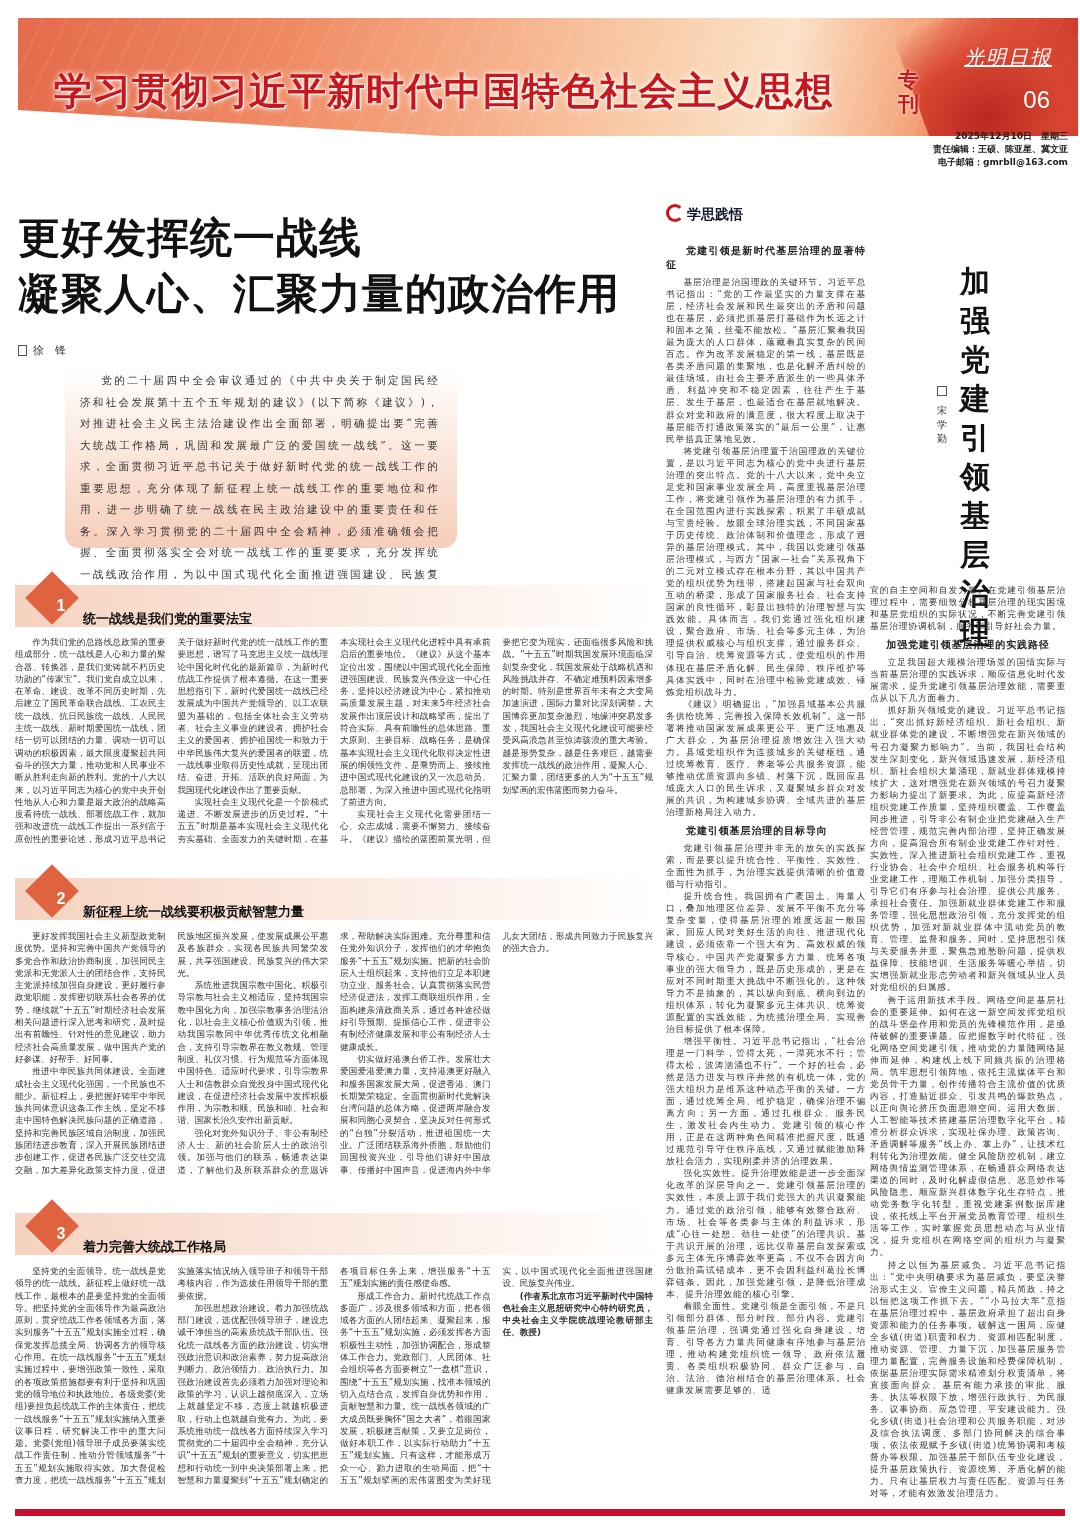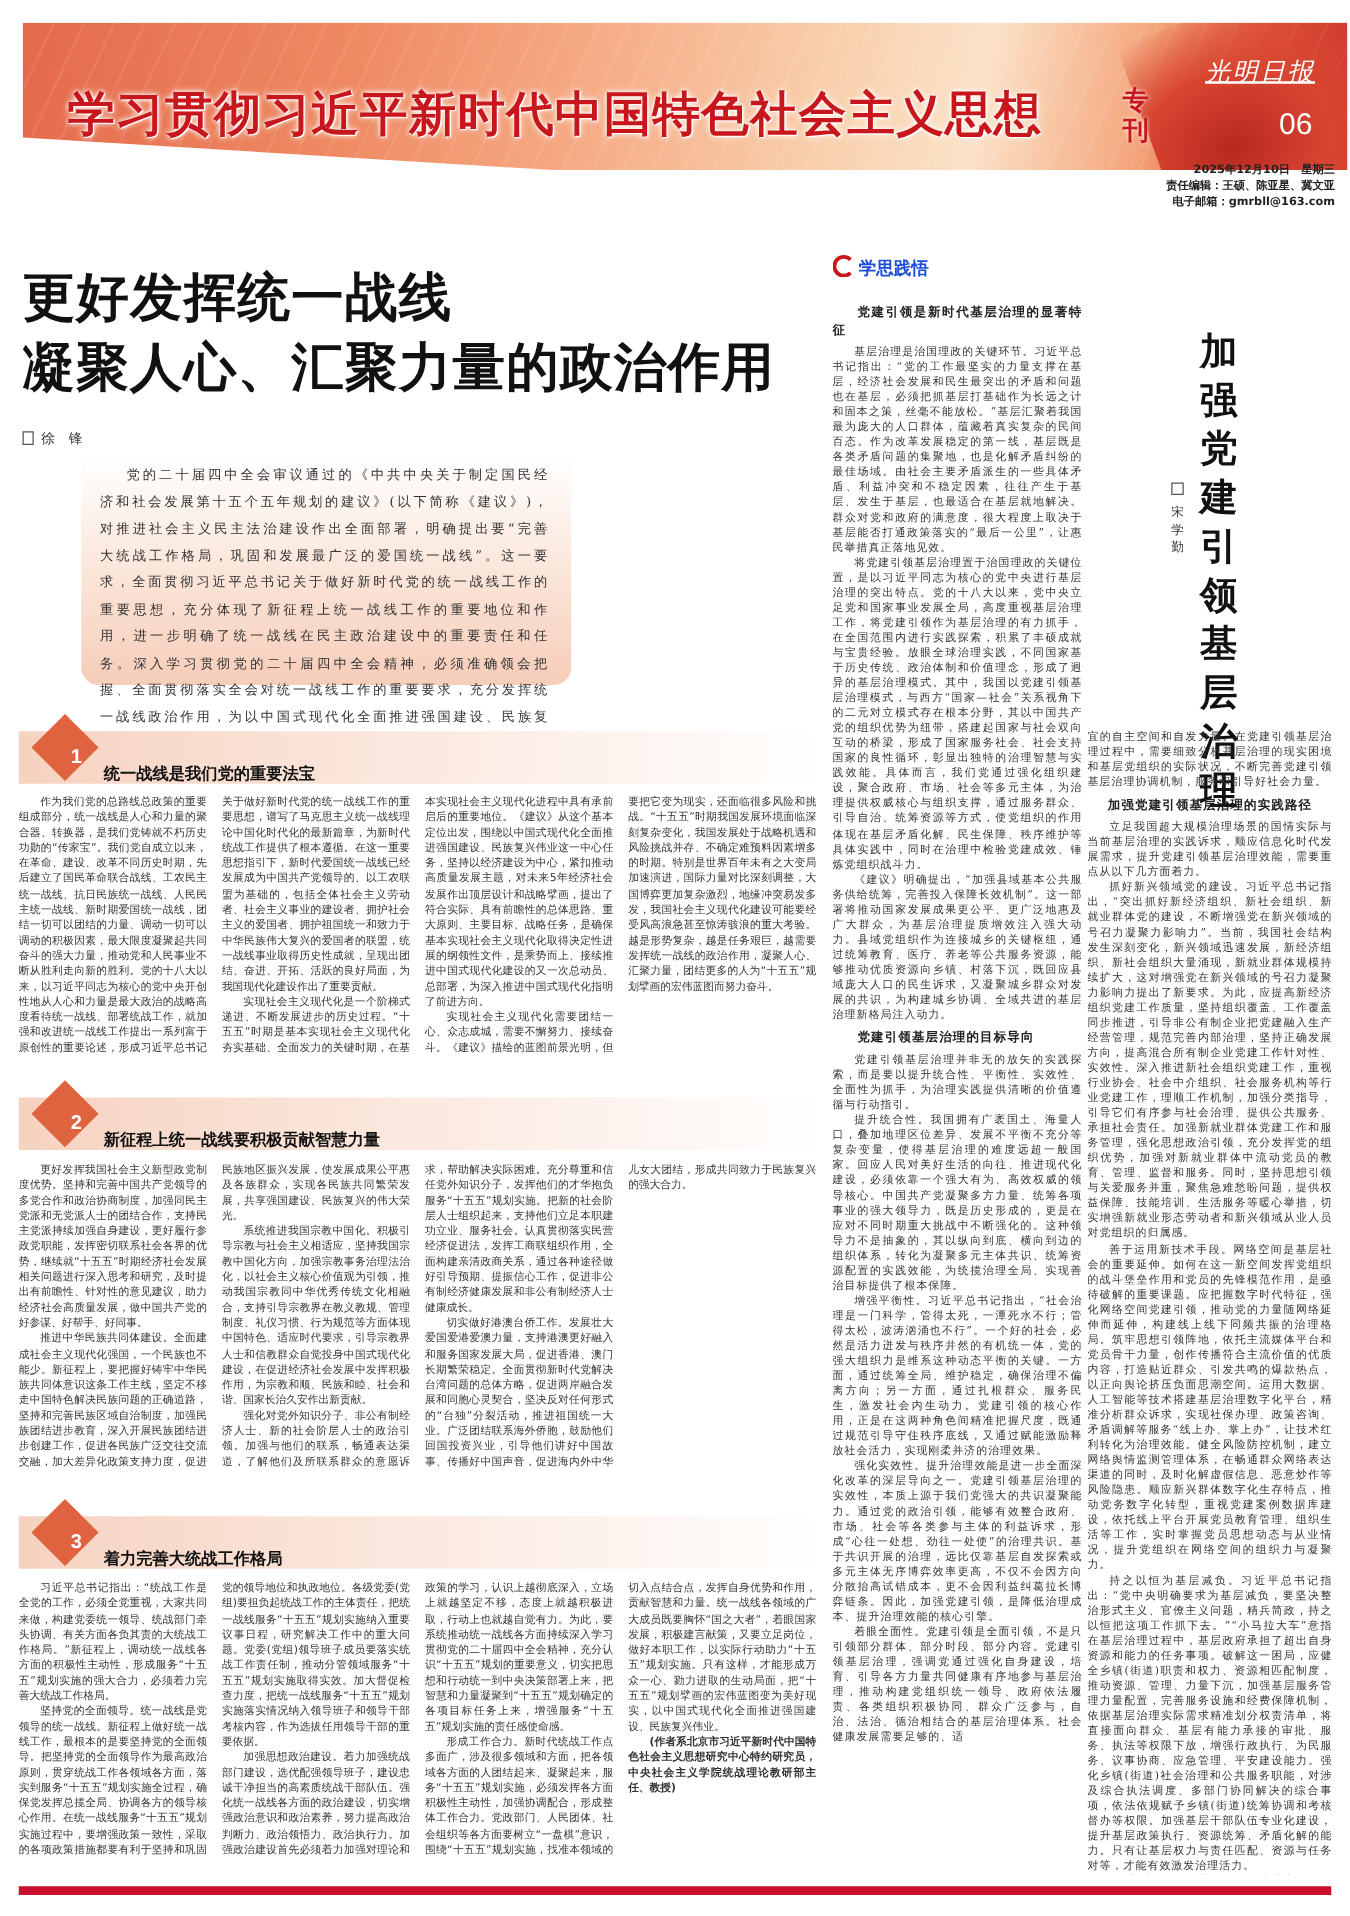--- a/index.html
+++ b/index.html
@@ -87,21 +87,21 @@
     position: absolute; left: 15px; width: 638px;
     column-count: 4; column-gap: 12px; column-fill: auto;
     font-family: "DejaVu Sans", sans-serif; font-size: 8.6px; line-height: 12.3px; color: #333; text-align: justify;
   }
   .cols4 p { text-indent: 2em; }
   .cols4 p.note { font-weight: bold; }
 
   
   .col-tag {
     position: absolute; left: 666px; top: 204px;
-    font-family: Liberation Sans, sans-serif; font-weight: bold; font-size: 14px; color: #1d4ed8;
+    font-family: Liberation Sans, sans-serif; font-weight: bold; font-size: 14px; color: #0f172a;
   }
   .col-tag .g {
     display: inline-block; width: 18px; height: 18px; border-radius: 50%; border: 3px solid #c8161d;
     border-right-color: transparent; vertical-align: -3px; margin-right: 3px; position: relative;
   }
   .vert-title {
     position: absolute; left: 958px; top: 262px; width: 34px;
     font-family: "DejaVu Serif", serif; font-weight: bold; font-size: 30px; line-height: 39px; color: #111;
     text-align: center;
   }
@@ -185,21 +185,20 @@
 </div>
 
 <div class="section-head" style="top:1213px;">
   <div class="section-num-wrap">
     <div class="section-num"></div>
     <div class="section-num-text">3</div>
   </div>
   <div class="section-title">着力完善大统战工作格局</div>
 </div>
 <div class="cols4" style="top:1265px; height:232px;">
-  <p>习近平总书记指出：“统战工作是全党的工作，必须全党重视，大家共同来做，构建党委统一领导、统战部门牵头协调、有关方面各负其责的大统战工作格局。”新征程上，调动统一战线各方面的积极性主动性，形成服务“十五五”规划实施的强大合力，必须着力完善大统战工作格局。</p>
   <p>坚持党的全面领导。统一战线是党领导的统一战线。新征程上做好统一战线工作，最根本的是要坚持党的全面领导。把坚持党的全面领导作为最高政治原则，贯穿统战工作各领域各方面，落实到服务“十五五”规划实施全过程，确保党发挥总揽全局、协调各方的领导核心作用。在统一战线服务“十五五”规划实施过程中，要增强政策一致性，采取的各项政策措施都要有利于坚持和巩固党的领导地位和执政地位。各级党委(党组)要担负起统战工作的主体责任，把统一战线服务“十五五”规划实施纳入重要议事日程，研究解决工作中的重大问题。党委(党组)领导班子成员要落实统战工作责任制，推动分管领域服务“十五五”规划实施取得实效。加大督促检查力度，把统一战线服务“十五五”规划实施落实情况纳入领导班子和领导干部考核内容，作为选拔任用领导干部的重要依据。</p>
   <p>加强思想政治建设。着力加强统战部门建设，选优配强领导班子，建设忠诚干净担当的高素质统战干部队伍。强化统一战线各方面的政治建设，切实增强政治意识和政治素养，努力提高政治判断力、政治领悟力、政治执行力。加强政治建设首先必须着力加强对理论和政策的学习，认识上越彻底深入，立场上就越坚定不移，态度上就越积极进取，行动上也就越自觉有力。为此，要系统推动统一战线各方面持续深入学习贯彻党的二十届四中全会精神，充分认识“十五五”规划的重要意义，切实把思想和行动统一到中央决策部署上来，把智慧和力量凝聚到“十五五”规划确定的各项目标任务上来，增强服务“十五五”规划实施的责任感使命感。</p>
   <p>形成工作合力。新时代统战工作点多面广，涉及很多领域和方面，把各领域各方面的人团结起来、凝聚起来，服务“十五五”规划实施，必须发挥各方面积极性主动性，加强协调配合，形成整体工作合力。党政部门、人民团体、社会组织等各方面要树立“一盘棋”意识，围绕“十五五”规划实施，找准本领域的切入点结合点，发挥自身优势和作用，贡献智慧和力量。统一战线各领域的广大成员既要胸怀“国之大者”，着眼国家发展，积极建言献策，又要立足岗位，做好本职工作，以实际行动助力“十五五”规划实施。只有这样，才能形成万众一心、勠力进取的生动局面，把“十五五”规划擘画的宏伟蓝图变为美好现实，以中国式现代化全面推进强国建设、民族复兴伟业。</p>
   <p class="note">(作者系北京市习近平新时代中国特色社会主义思想研究中心特约研究员，中央社会主义学院统战理论教研部主任、教授)</p>
 </div>
 
 <div class="col-tag">
   <span class="g"></span><span>学思践悟</span>
 </div>
 

